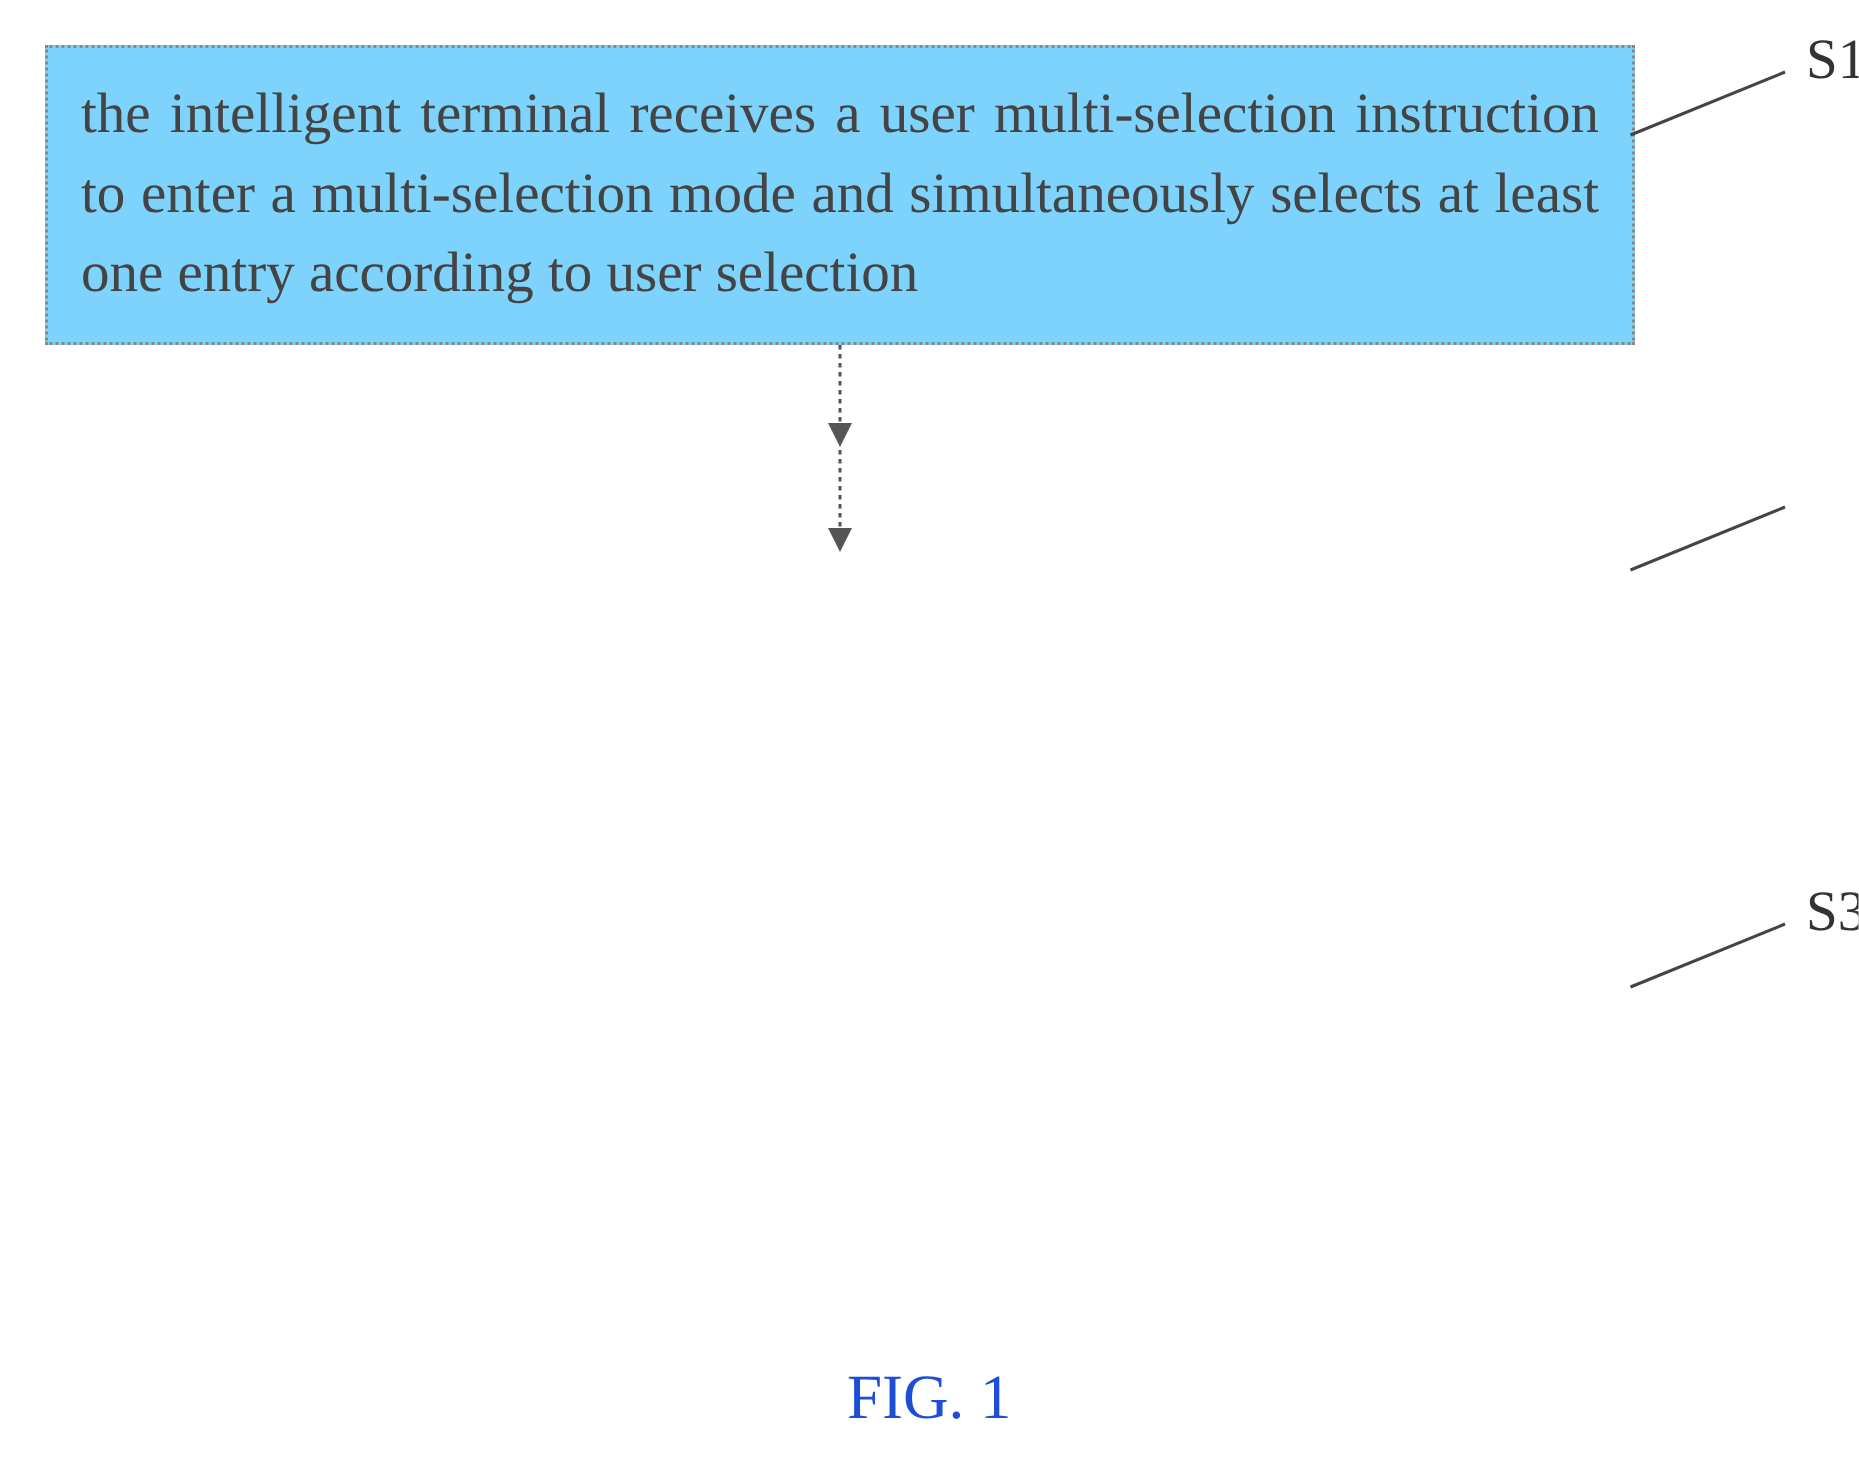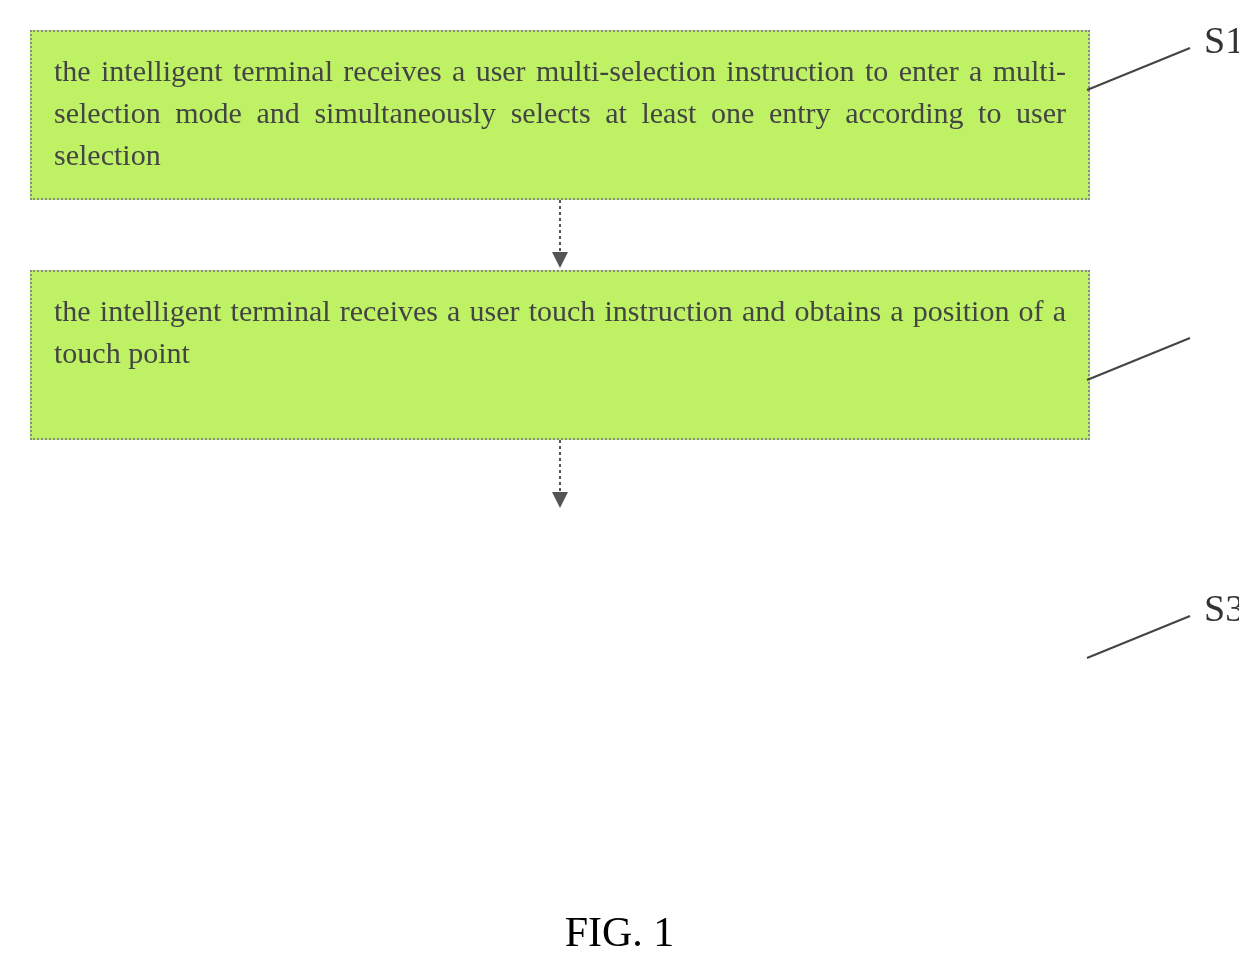--- a/index.html
+++ b/index.html
@@ -13,26 +13,26 @@
   }
   .flowchart {
     position: absolute;
     left: 30px;
     top: 30px;
     width: 1060px;
   }
   .step-box {
     border: 2px dotted #888;
     padding: 18px 22px;
-    font-size: 30px;
+    font-size: 38px;
     line-height: 1.4;
     text-align: justify;
     text-justify: inter-word;
     color: #444;
-    background: #bef264;
+    background: #7dd3fc;
     box-sizing: border-box;
     width: 1060px;
     min-height: 170px;
     position: relative;
   }
   .arrow-wrap {
     display: flex;
     justify-content: center;
     height: 70px;
     position: relative;
@@ -47,44 +47,41 @@
   }
   .leader {
     position: absolute;
   }
   .figure-caption {
     position: absolute;
     left: 0;
     width: 1239px;
     text-align: center;
     font-size: 42px;
-    color: #000000;
+    color: #1d4ed8;
     bottom: 20px;
     font-family: "Times New Roman", serif;
   }
 </style>
 </head>
 <body>
 
 <div class="flowchart">
 
   <div class="step-box" id="box-s1">
     <span>the intelligent terminal receives a user multi-selection instruction to enter a multi-selection mode and simultaneously selects at least one entry according to user selection</span>
   </div>
 
   <div class="arrow-wrap">
     <svg width="40" height="70">
       <line x1="20" y1="0" x2="20" y2="55" stroke="#555" stroke-width="2" stroke-dasharray="3,3"></line>
       <polygon points="20,68 12,52 28,52" fill="#555"></polygon>
     </svg>
   </div>
 
-  <div class="step-box" id="box-s2">
-    <span>the intelligent terminal receives a user touch instruction and obtains a position of a touch point</span>
-  </div>
 
   <div class="arrow-wrap">
     <svg width="40" height="70">
       <line x1="20" y1="0" x2="20" y2="55" stroke="#555" stroke-width="2" stroke-dasharray="3,3"></line>
       <polygon points="20,68 12,52 28,52" fill="#555"></polygon>
     </svg>
   </div>
 
 
 </div>

